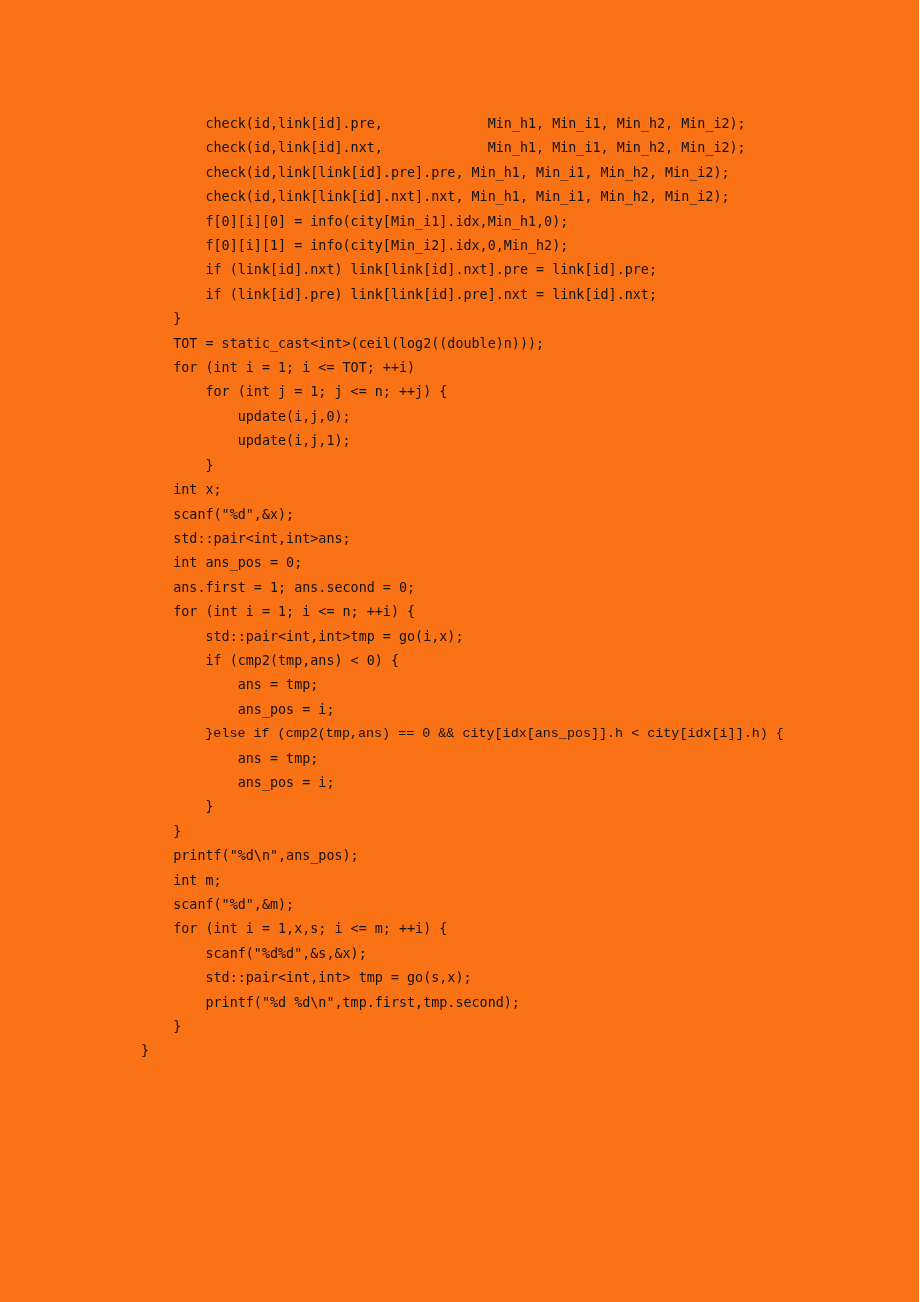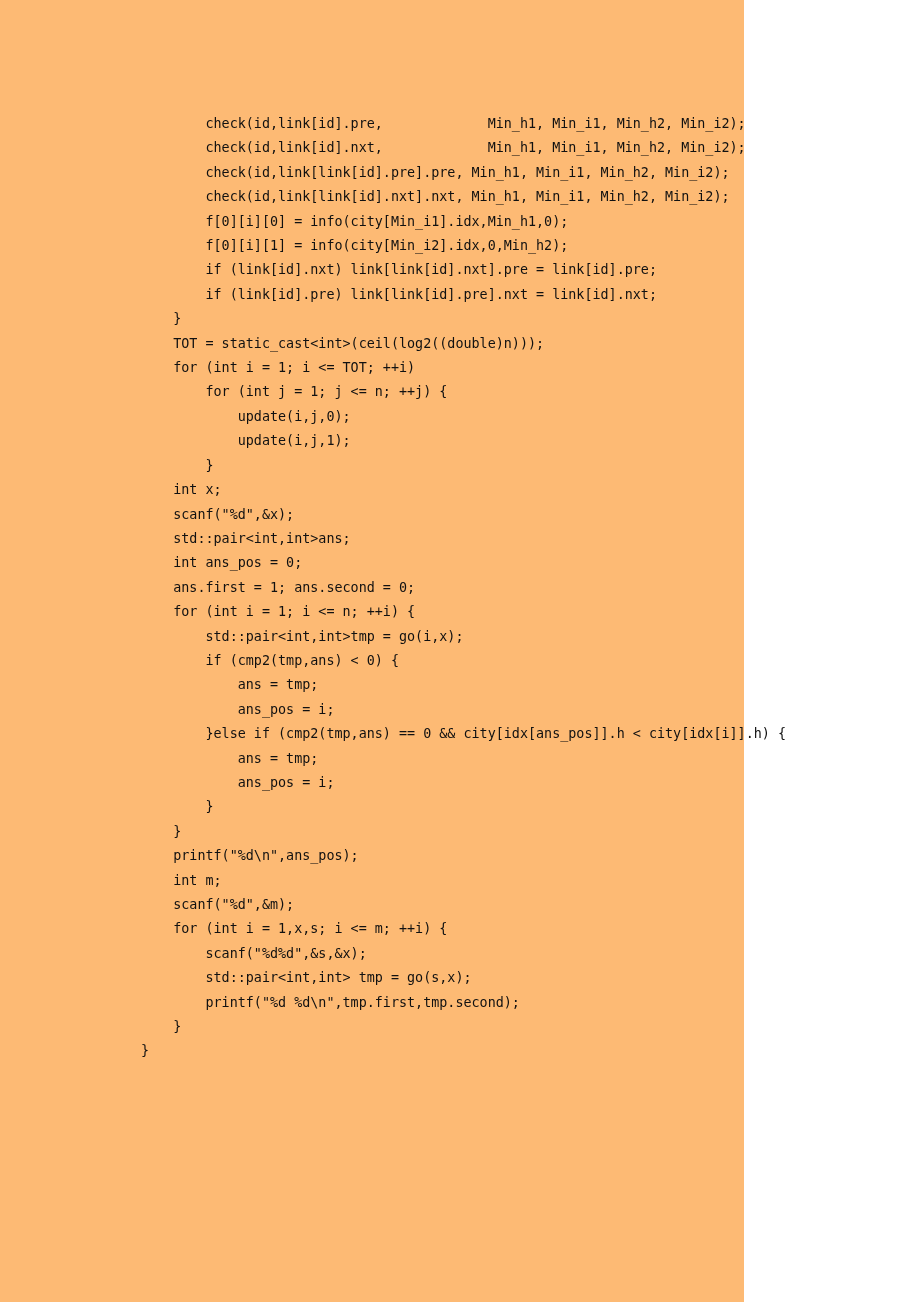--- a/index.html
+++ b/index.html
@@ -9,23 +9,23 @@
     background: #ffffff;
   }
   body {
     width: 920px;
     height: 1302px;
     overflow: hidden;
     font-family: "DejaVu Sans Mono", monospace;
   }
   .page {
     position: relative;
-    width: 744px;
+    width: 919px;
     height: 1302px;
-    background: #fdba74;
+    background: #f97316;
   }
   .code-block {
     position: absolute;
     left: 141px;
     top: 112px;
     width: 700px;
     margin: 0;
     padding: 0;
     font-family: "DejaVu Sans Mono", monospace;
     font-size: 13.4px;
@@ -37,20 +37,21 @@
   }
   .code-line {
     display: block;
     white-space: pre;
     min-height: 24.4px;
   }
   
   .code-line.wrapped {
     white-space: pre-wrap;
     word-break: break-all;
+    font-family: Liberation Mono, monospace;
   }
 </style>
 </head>
 <body>
 
 <div class="page">
   <pre class="code-block"><span class="code-line">        check(id,link[id].pre,             Min_h1, Min_i1, Min_h2, Min_i2);</span><span class="code-line">        check(id,link[id].nxt,             Min_h1, Min_i1, Min_h2, Min_i2);</span><span class="code-line">        check(id,link[link[id].pre].pre, Min_h1, Min_i1, Min_h2, Min_i2);</span><span class="code-line">        check(id,link[link[id].nxt].nxt, Min_h1, Min_i1, Min_h2, Min_i2);</span><span class="code-line">        f[0][i][0] = info(city[Min_i1].idx,Min_h1,0);</span><span class="code-line">        f[0][i][1] = info(city[Min_i2].idx,0,Min_h2);</span><span class="code-line">        if (link[id].nxt) link[link[id].nxt].pre = link[id].pre;</span><span class="code-line">        if (link[id].pre) link[link[id].pre].nxt = link[id].nxt;</span><span class="code-line">    }</span><span class="code-line">    TOT = static_cast&lt;int&gt;(ceil(log2((double)n)));</span><span class="code-line">    for (int i = 1; i &lt;= TOT; ++i)</span><span class="code-line">        for (int j = 1; j &lt;= n; ++j) {</span><span class="code-line">            update(i,j,0);</span><span class="code-line">            update(i,j,1);</span><span class="code-line">        }</span><span class="code-line">    int x;</span><span class="code-line">    scanf("%d",&amp;x);</span><span class="code-line">    std::pair&lt;int,int&gt;ans;</span><span class="code-line">    int ans_pos = 0;</span><span class="code-line">    ans.first = 1; ans.second = 0;</span><span class="code-line">    for (int i = 1; i &lt;= n; ++i) {</span><span class="code-line">        std::pair&lt;int,int&gt;tmp = go(i,x);</span><span class="code-line">        if (cmp2(tmp,ans) &lt; 0) {</span><span class="code-line">            ans = tmp;</span><span class="code-line">            ans_pos = i;</span><span class="code-line wrapped">        }else if (cmp2(tmp,ans) == 0 &amp;&amp; city[idx[ans_pos]].h &lt; city[idx[i]].h) {</span><span class="code-line">            ans = tmp;</span><span class="code-line">            ans_pos = i;</span><span class="code-line">        }</span><span class="code-line">    }</span><span class="code-line">    printf("%d\n",ans_pos);</span><span class="code-line">    int m;</span><span class="code-line">    scanf("%d",&amp;m);</span><span class="code-line">    for (int i = 1,x,s; i &lt;= m; ++i) {</span><span class="code-line">        scanf("%d%d",&amp;s,&amp;x);</span><span class="code-line">        std::pair&lt;int,int&gt; tmp = go(s,x);</span><span class="code-line">        printf("%d %d\n",tmp.first,tmp.second);</span><span class="code-line">    }</span><span class="code-line">}</span></pre>
 </div>
 
 </body></html>

